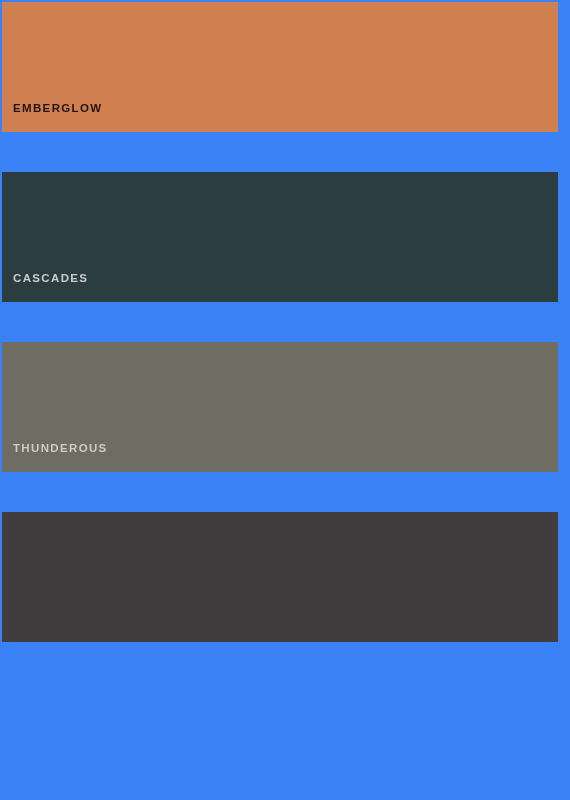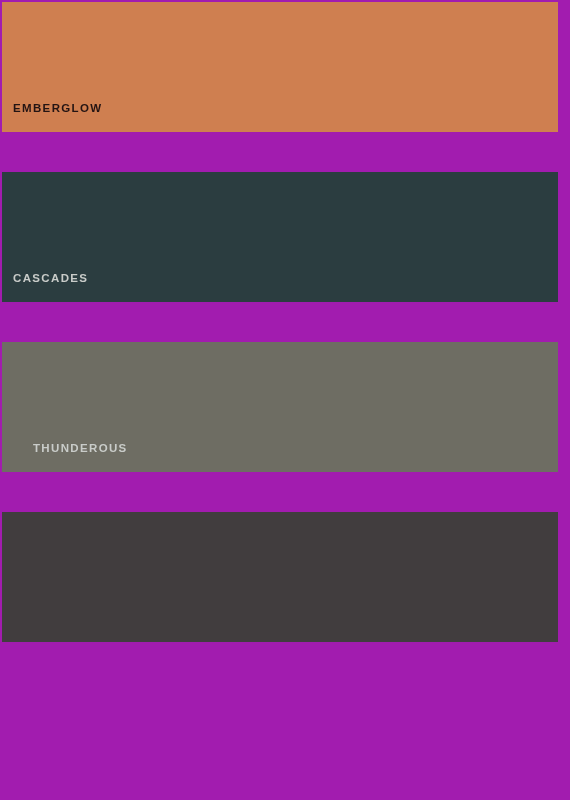--- a/index.html
+++ b/index.html
@@ -57,34 +57,34 @@
     white-space: nowrap;
     user-select: none;
   }
 
   .label-dark  { color: #241413; }
   .label-light { color: #C9CCC9; }
 </style>
 </head>
 <body>
 
-<div id="palette-screen" style="background-color: #a21caf;">
+<div id="palette-screen" style="background-color: #3b82f6;">
 
   <div id="swatch-list">
 
     <div class="swatch" style="background-color: rgb(207, 127, 80);">
       <span class="swatch-label label-dark" style="color: rgb(36, 20, 19);">EMBERGLOW</span>
     </div>
 
 
     <div class="swatch" style="background-color: rgb(43, 61, 64);">
       <span class="swatch-label label-light" style="color: rgb(201, 204, 201);">CASCADES</span>
     </div>
 
-    <div class="swatch" style="background-color: rgb(110, 109, 99); padding-left: 20px;">
+    <div class="swatch" style="background-color: rgb(110, 109, 99);">
       <span class="swatch-label label-light" style="color: rgb(201, 204, 201);">THUNDEROUS</span>
     </div>
 
     <div class="swatch" style="background-color: rgb(65, 61, 62);">
       
     </div>
 
   </div>
 </div>
 

